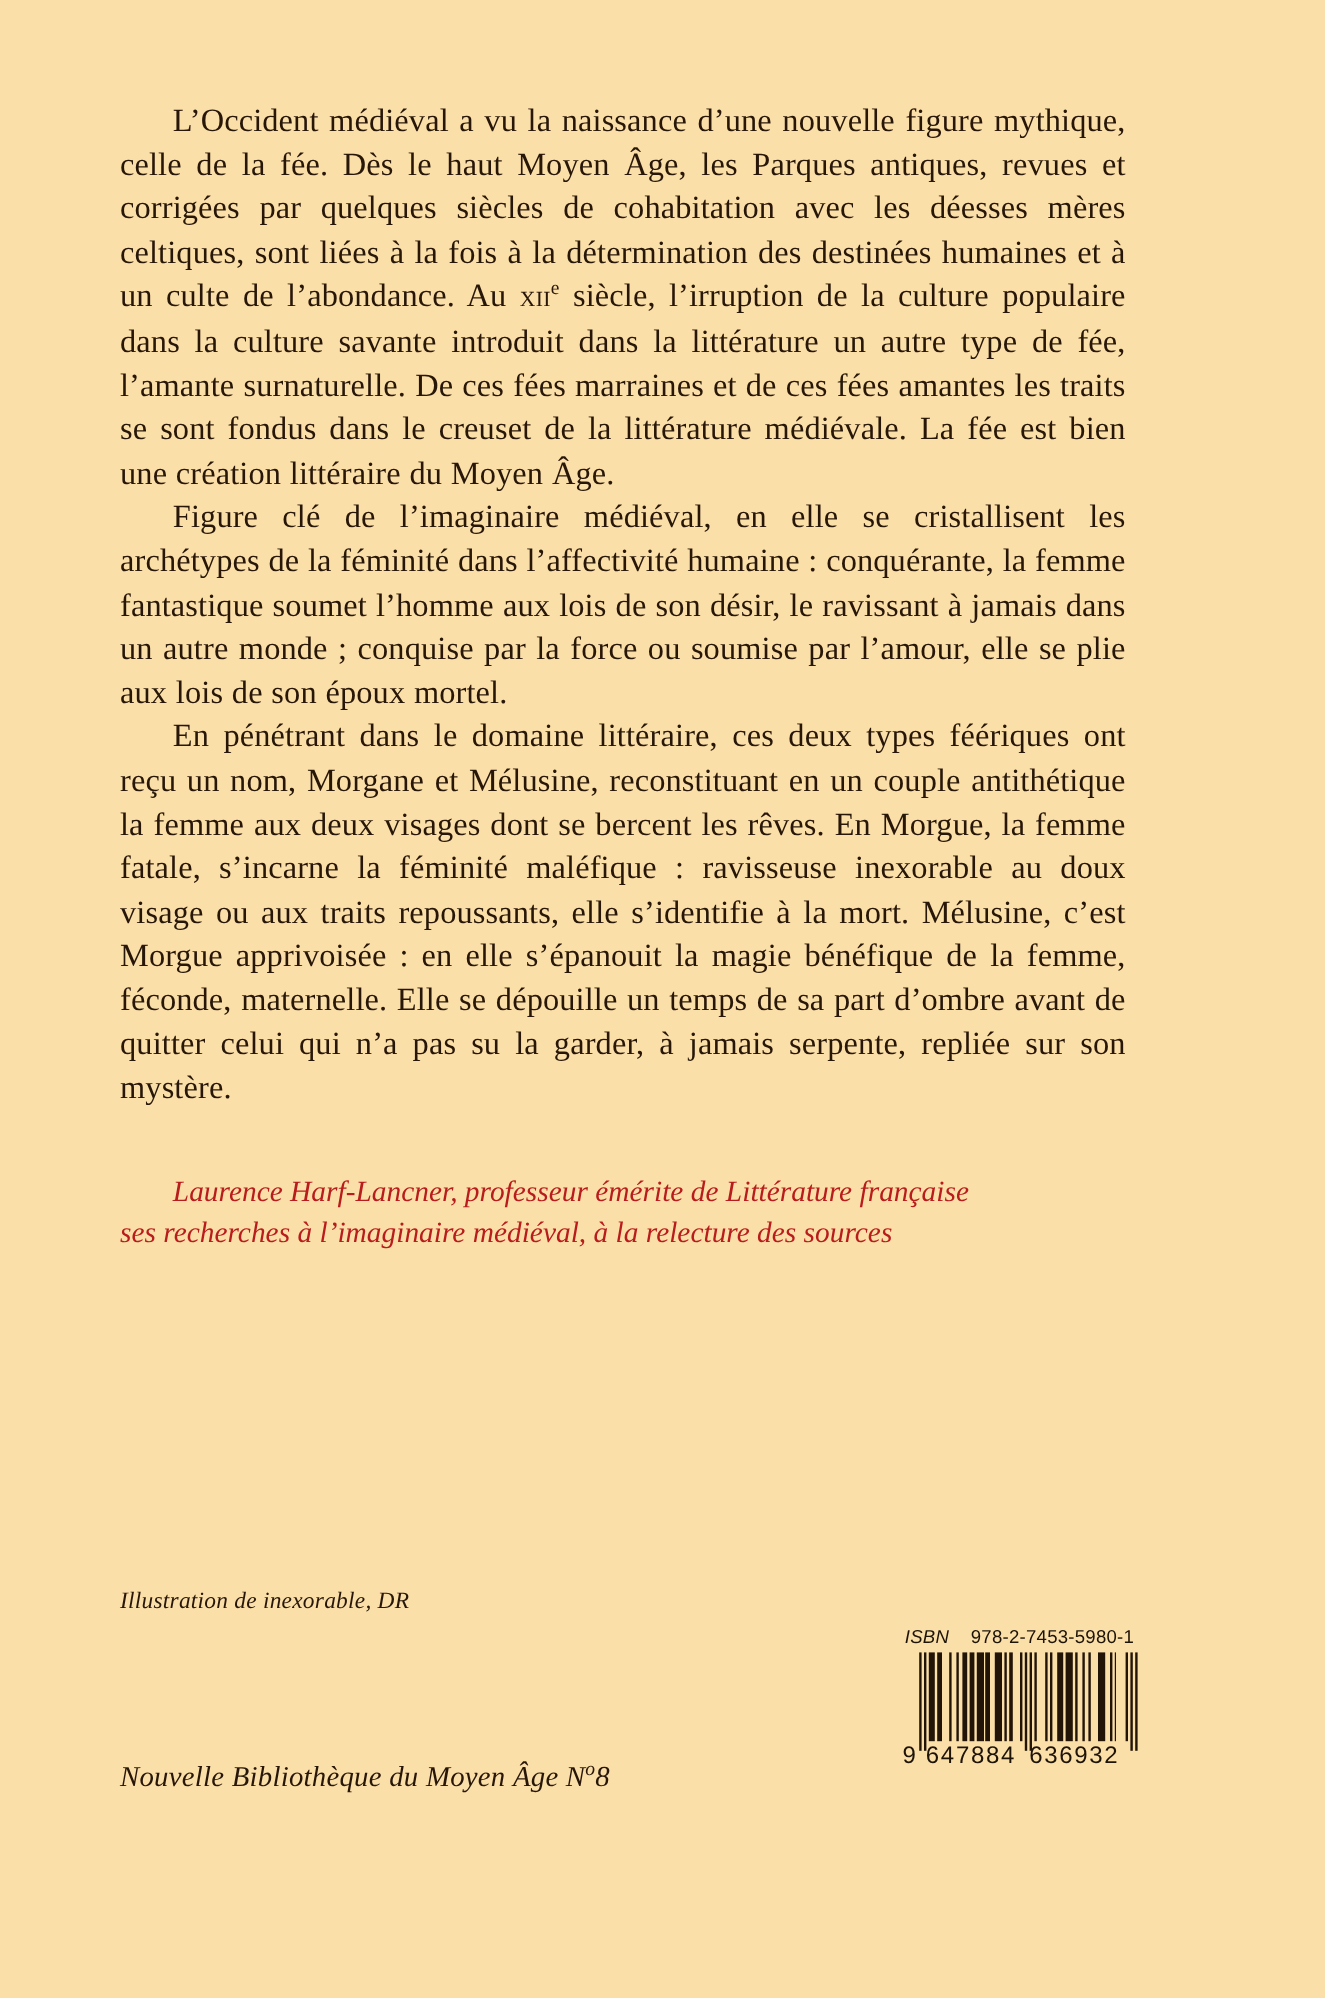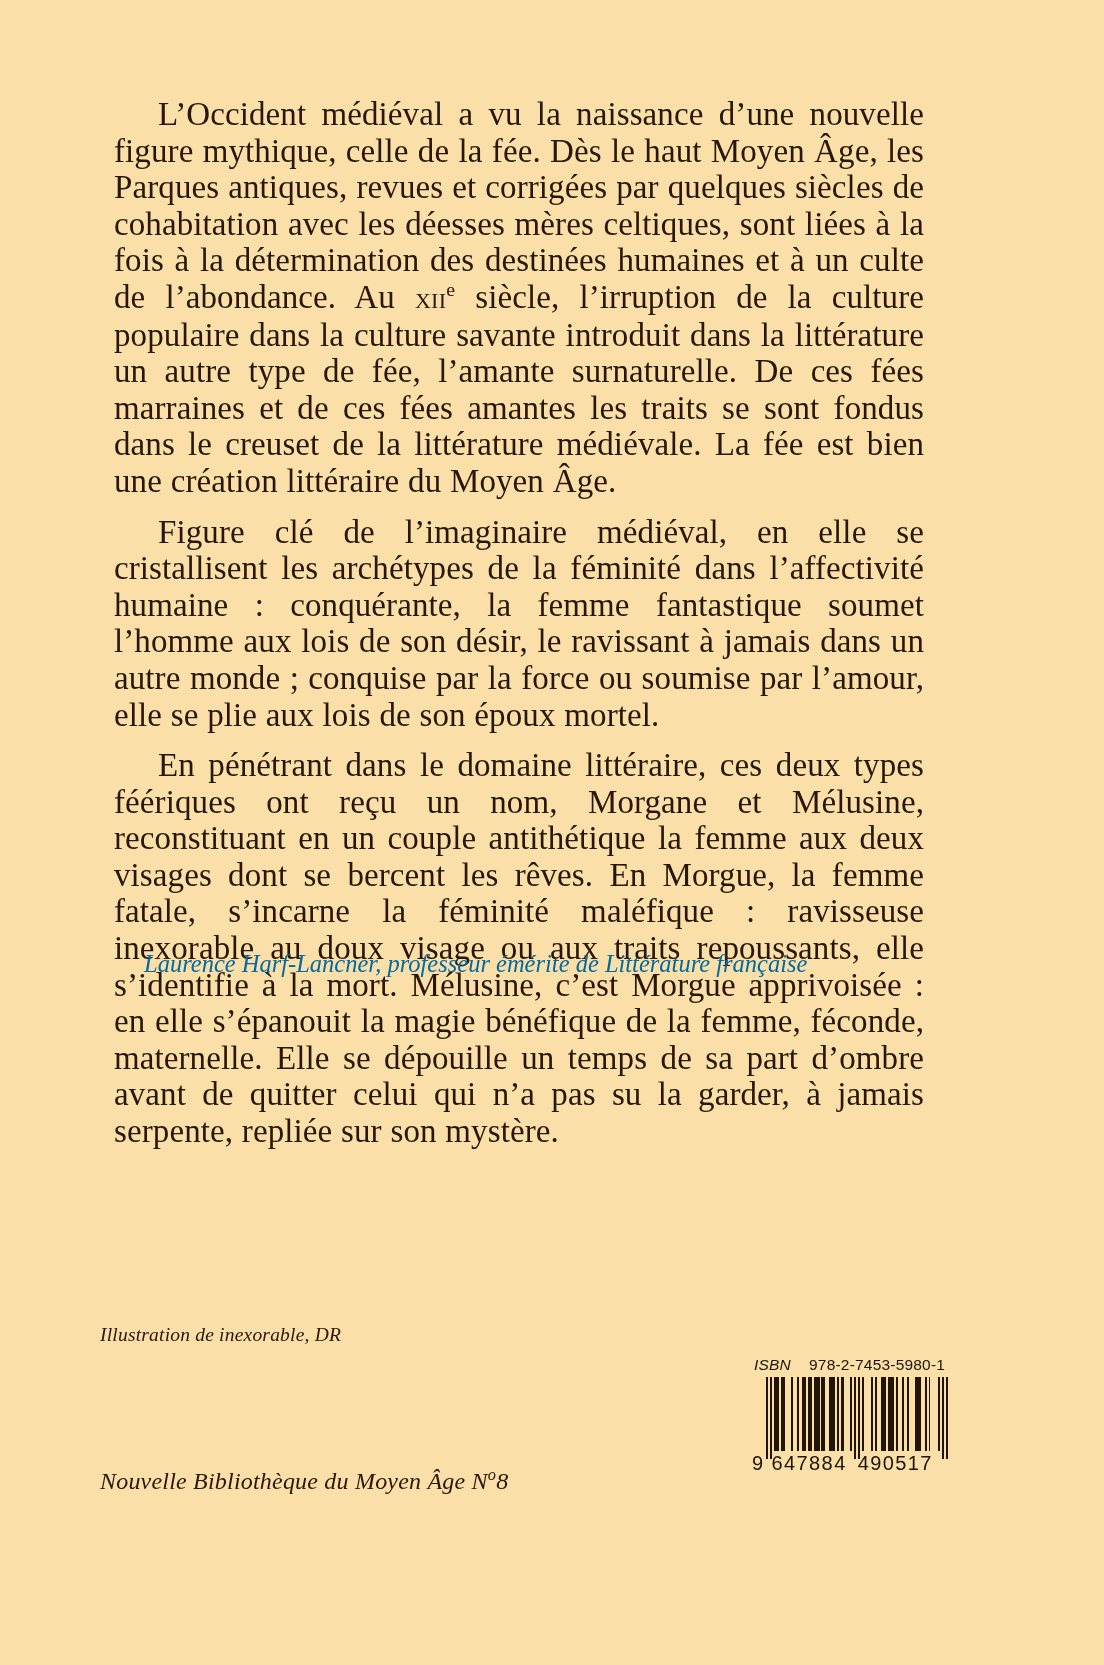--- a/index.html
+++ b/index.html
@@ -23,52 +23,52 @@
   }
 
   .content {
     position: absolute;
     left: 100px;
     top: 82px;
     width: 838px;
   }
 
   .blurb p {
-    margin: 14px;
+    margin: 0;
     text-align: justify;
     text-indent: 44px;
-    font-size: 33px;
+    font-size: 27px;
     line-height: 36.6px;
     letter-spacing: 0.1px;
     word-spacing: 0.4px;
     color: #281709;
   }
 
   .smallcaps {
     font-variant: small-caps;
     font-size: 0.94em;
     letter-spacing: 0.3px;
   }
   sup.ord {
     font-size: 0.6em;
     vertical-align: super;
     line-height: 0;
   }
 
   .bio {
     position: absolute;
     left: 100px;
-    top: 947px;
+    top: 977px;
     width: 838px;
     font-style: italic;
     font-size: 24.5px;
     line-height: 33.5px;
     text-align: justify;
     text-indent: 44px;
-    color: #0369a1;
+    color: #b91c1c;
   }
   .bio .l {
     display: block;
     text-indent: 0;
   }
   .bio .l.first { text-indent: 44px; }
 
   .credit {
     position: absolute;
     left: 100px;
@@ -163,20 +163,21 @@
 
       <p>Figure clé de l’imaginaire médiéval, en elle se cristallisent les archétypes de la féminité dans l’affectivité humaine : conquérante, la femme fantastique soumet l’homme aux lois de son désir, le ravissant à jamais dans un autre monde ; conquise par la force ou soumise par l’amour, elle se plie aux lois de son époux mortel.</p>
 
       <p>En pénétrant dans le domaine littéraire, ces deux types féériques ont reçu un nom, Morgane et Mélusine, reconstituant en un couple antithétique la femme aux deux visages dont se bercent les rêves. En Morgue, la femme fatale, s’incarne la féminité maléfique : ravisseuse inexorable au doux visage ou aux traits repoussants, elle s’identifie à la mort. Mélusine, c’est Morgue apprivoisée : en elle s’épanouit la magie bénéfique de la femme, féconde, maternelle. Elle se dépouille un temps de sa part d’ombre avant de quitter celui qui n’a pas su la garder, à jamais serpente, repliée sur son mystère.</p>
 
     </div>
   </div>
 
   <div class="bio">
     <span class="l first">Laurence Harf-Lancner, professeur émérite de Littérature française</span>
+    <span class="l">ses recherches à l’imaginaire médiéval, à la relecture des sources</span>
   </div>
 
   <div class="credit">Illustration de inexorable, DR</div>
 
   <div class="series"><span>Nouvelle Bibliothèque du Moyen Âge N</span><sup>o</sup><span>8</span></div>
 
   <div class="barcode-block">
 
     <div class="isbn-line"><span class="lbl">ISBN</span><span>978-2-7453-5980-1</span></div>
 
@@ -238,19 +239,19 @@
           <span style="width: 7.66px; background: transparent; margin-right: 0px;"></span>
           <span class="short" style="width: 1.92px; margin-right: 0px;"></span>
           <span style="width: 1.92px; background: transparent; margin-right: 0px;"></span>
           <span class="guard" style="width: 1.92px; margin-right: 0px;"></span>
           <span style="width: 1.92px; background: transparent; margin-right: 0px;"></span>
           <span class="guard" style="width: 1.92px; margin-right: 0px;"></span>
         </div>
       <div class="bc-digits">
         <span class="lead">9</span>
         <span class="grp1">647884</span>
-        <span>490517</span>
+        <span>636932</span>
       </div>
     </div>
 
   </div>
 
 </div>
 
 </body></html>

